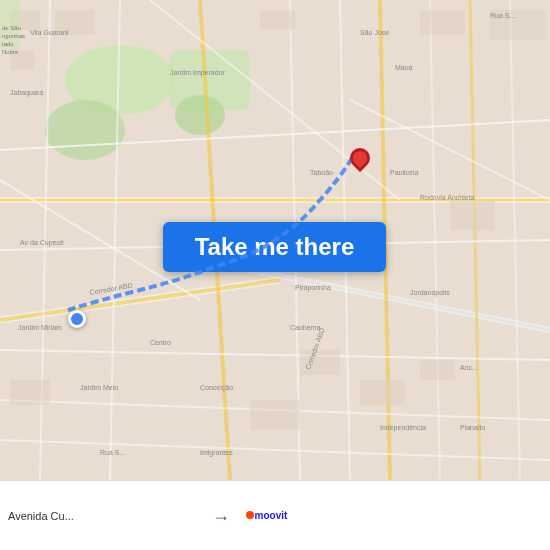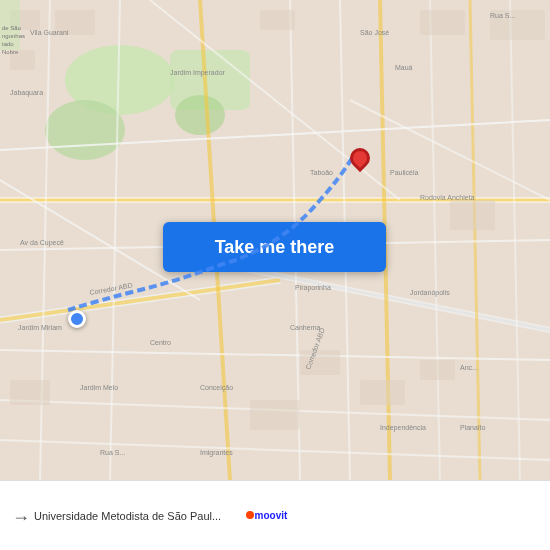--- a/index.html
+++ b/index.html
@@ -32,21 +32,21 @@
     #take-me-there-btn {
       position: absolute;
       top: 222px;
       left: 163px;
       width: 223px;
       height: 50px;
       background-color: #1a73e8;
       color: white;
       border: none;
       border-radius: 6px;
-      font-size: 18px;
+      font-size: 24px;
       font-weight: 600;
       cursor: pointer;
       display: flex;
       align-items: center;
       justify-content: center;
       box-shadow: 0 2px 8px rgba(0,0,0,0.3);
     }
 
     
     #bottom-bar {
@@ -266,22 +266,22 @@
     <div class="red-pin-circle"></div>
   </div>
 
   <button id="take-me-there-btn">
     <span>Take me there</span>
   </button>
 
 </div>
 
 <div id="bottom-bar">
+  <div class="bottom-from">
+    <span>Avenida Cu...</span>
+  </div>
   <span class="arrow-icon">→</span>
-  <div class="bottom-to">
-    <span>Universidade Metodista de São Paul...</span>
-  </div>
   <div class="moovit-logo">
     <span style="font-size:10px;font-weight:bold;color:#1a1aff;">
       <span class="moovit-dot"></span>moovit
     </span>
   </div>
 </div>
 
 </body></html>

